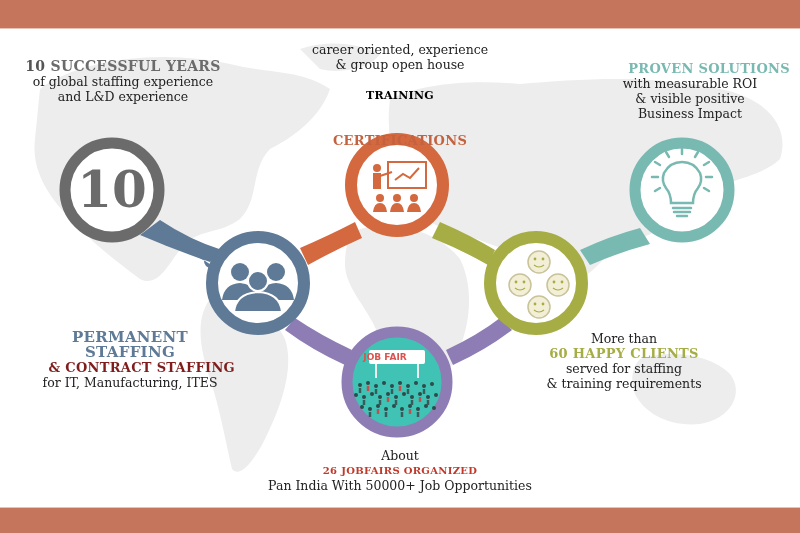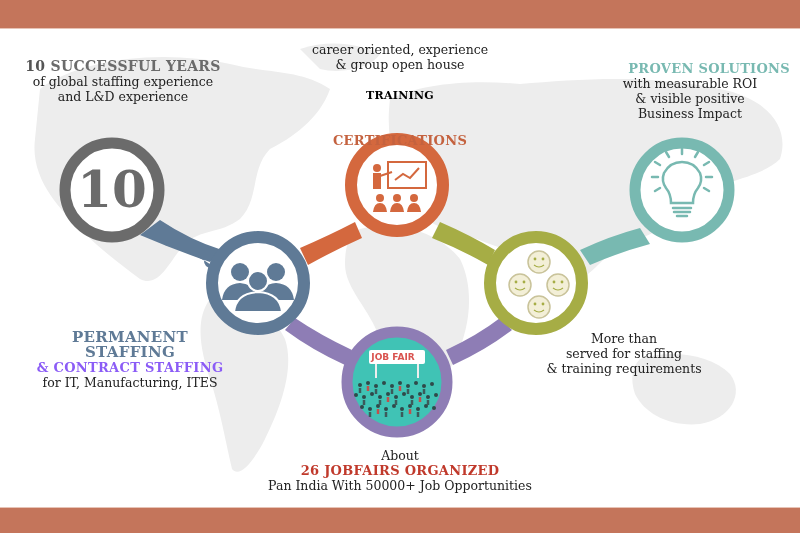--- a/index.html
+++ b/index.html
@@ -184,21 +184,21 @@
       <line x1="368" y1="386" x2="368" y2="391"></line>
         <line x1="400" y1="386" x2="400" y2="391"></line>
       <line x1="388" y1="397" x2="388" y2="402"></line>
         <line x1="420" y1="397" x2="420" y2="402"></line>
       <line x1="378" y1="409" x2="378" y2="414"></line>
         <line x1="410" y1="409" x2="410" y2="414"></line>
     </g>
   </g>
 </svg>
 
-<div class="txt" style="left:369px;top:350px;width:48px;font-size:9px;line-height:14px;font-weight:bold;color:#d9534f;font-family:'DejaVu Sans',sans-serif;">JOB FAIR</div>
+<div class="txt" style="left:361px;top:350px;width:48px;font-size:9px;line-height:14px;font-weight:bold;color:#d9534f;font-family:'DejaVu Sans',sans-serif;">JOB FAIR</div>
 
 <div class="txt" style="left:62px;top:160px;width:100px;font-size:50px;line-height:60px;font-weight:bold;color:#6b6b6b;">10</div>
 
 <div class="txt" style="left:8px;top:59px;width:230px;">
   <div class="hd" style="color:#6b6b6b;font-size:14px;">
     <span style="color:#555;">10</span>
     <span>SUCCESSFUL YEARS</span>
   </div>
   <div>of global staffing experience</div>
   <div>and L&amp;D experience</div>
@@ -213,27 +213,28 @@
 
 <div class="txt" style="left:590px;top:61px;width:200px;">
   <div class="hd" style="color:#78b9b1;font-size:13px;text-align:right;">PROVEN SOLUTIONS</div>
   <div>with measurable ROI</div>
   <div>&amp; visible positive</div>
   <div>Business Impact</div>
 </div>
 
 <div class="txt" style="left:25px;top:330px;width:210px;">
   <div class="hd" style="color:#5f7a96;font-size:15px;text-align:center;">PERMANENT STAFFING</div>
-  <div class="hd" style="color:#8b5cf6;font-size:13px;">&amp; CONTRACT STAFFING</div>
+  <div class="hd" style="color:#7f1d1d;font-size:13px;text-align:right;">&amp; CONTRACT STAFFING</div>
   <div>for IT, Manufacturing, ITES</div>
 </div>
 
 <div class="txt" style="left:524px;top:331px;width:200px;">
   <div>More than</div>
+  <div class="hd" style="color:#a6ad45;font-size:13px;">60 HAPPY CLIENTS</div>
   <div>served for staffing</div>
   <div>&amp; training requirements</div>
 </div>
 
 <div class="txt" style="left:250px;top:448px;width:300px;">
   <div>About</div>
-  <div class="hd" style="color:#c0392b;font-size:13px;">26 JOBFAIRS ORGANIZED</div>
+  <div class="hd" style="color:#c0392b;font-size:10px;">26 JOBFAIRS ORGANIZED</div>
   <div>Pan India With 50000+ Job Opportunities</div>
 </div>
 
 </body></html>

